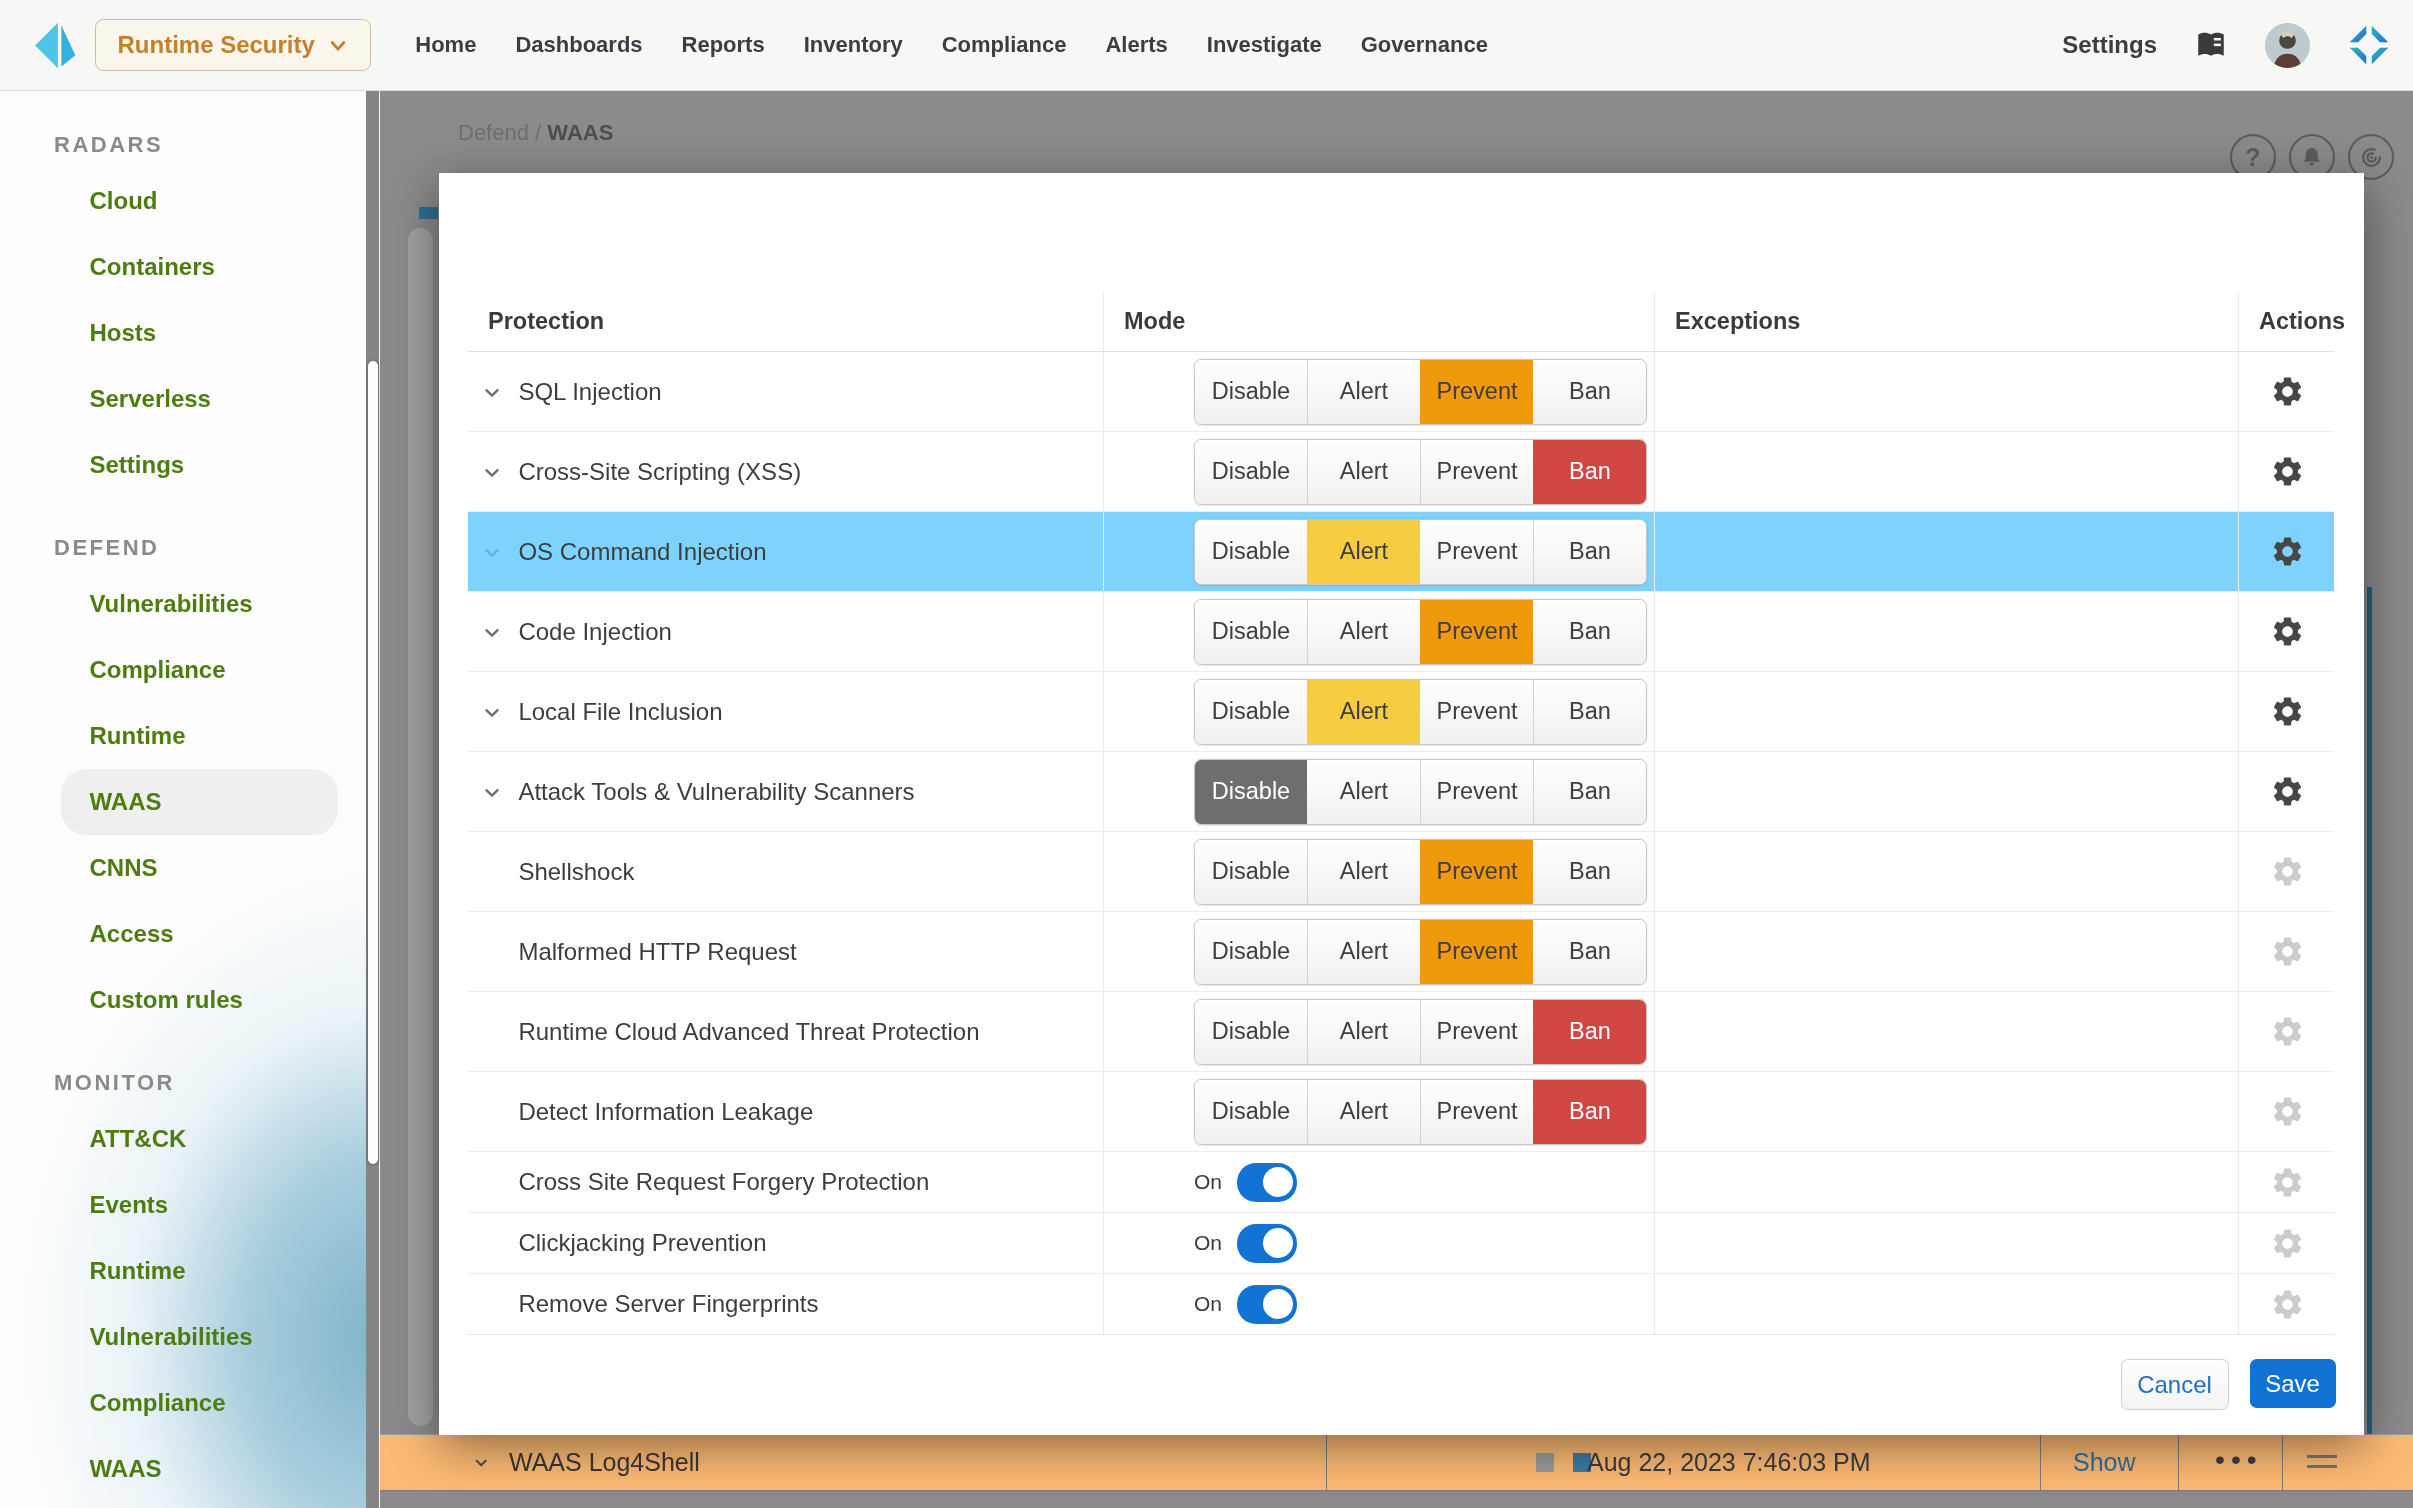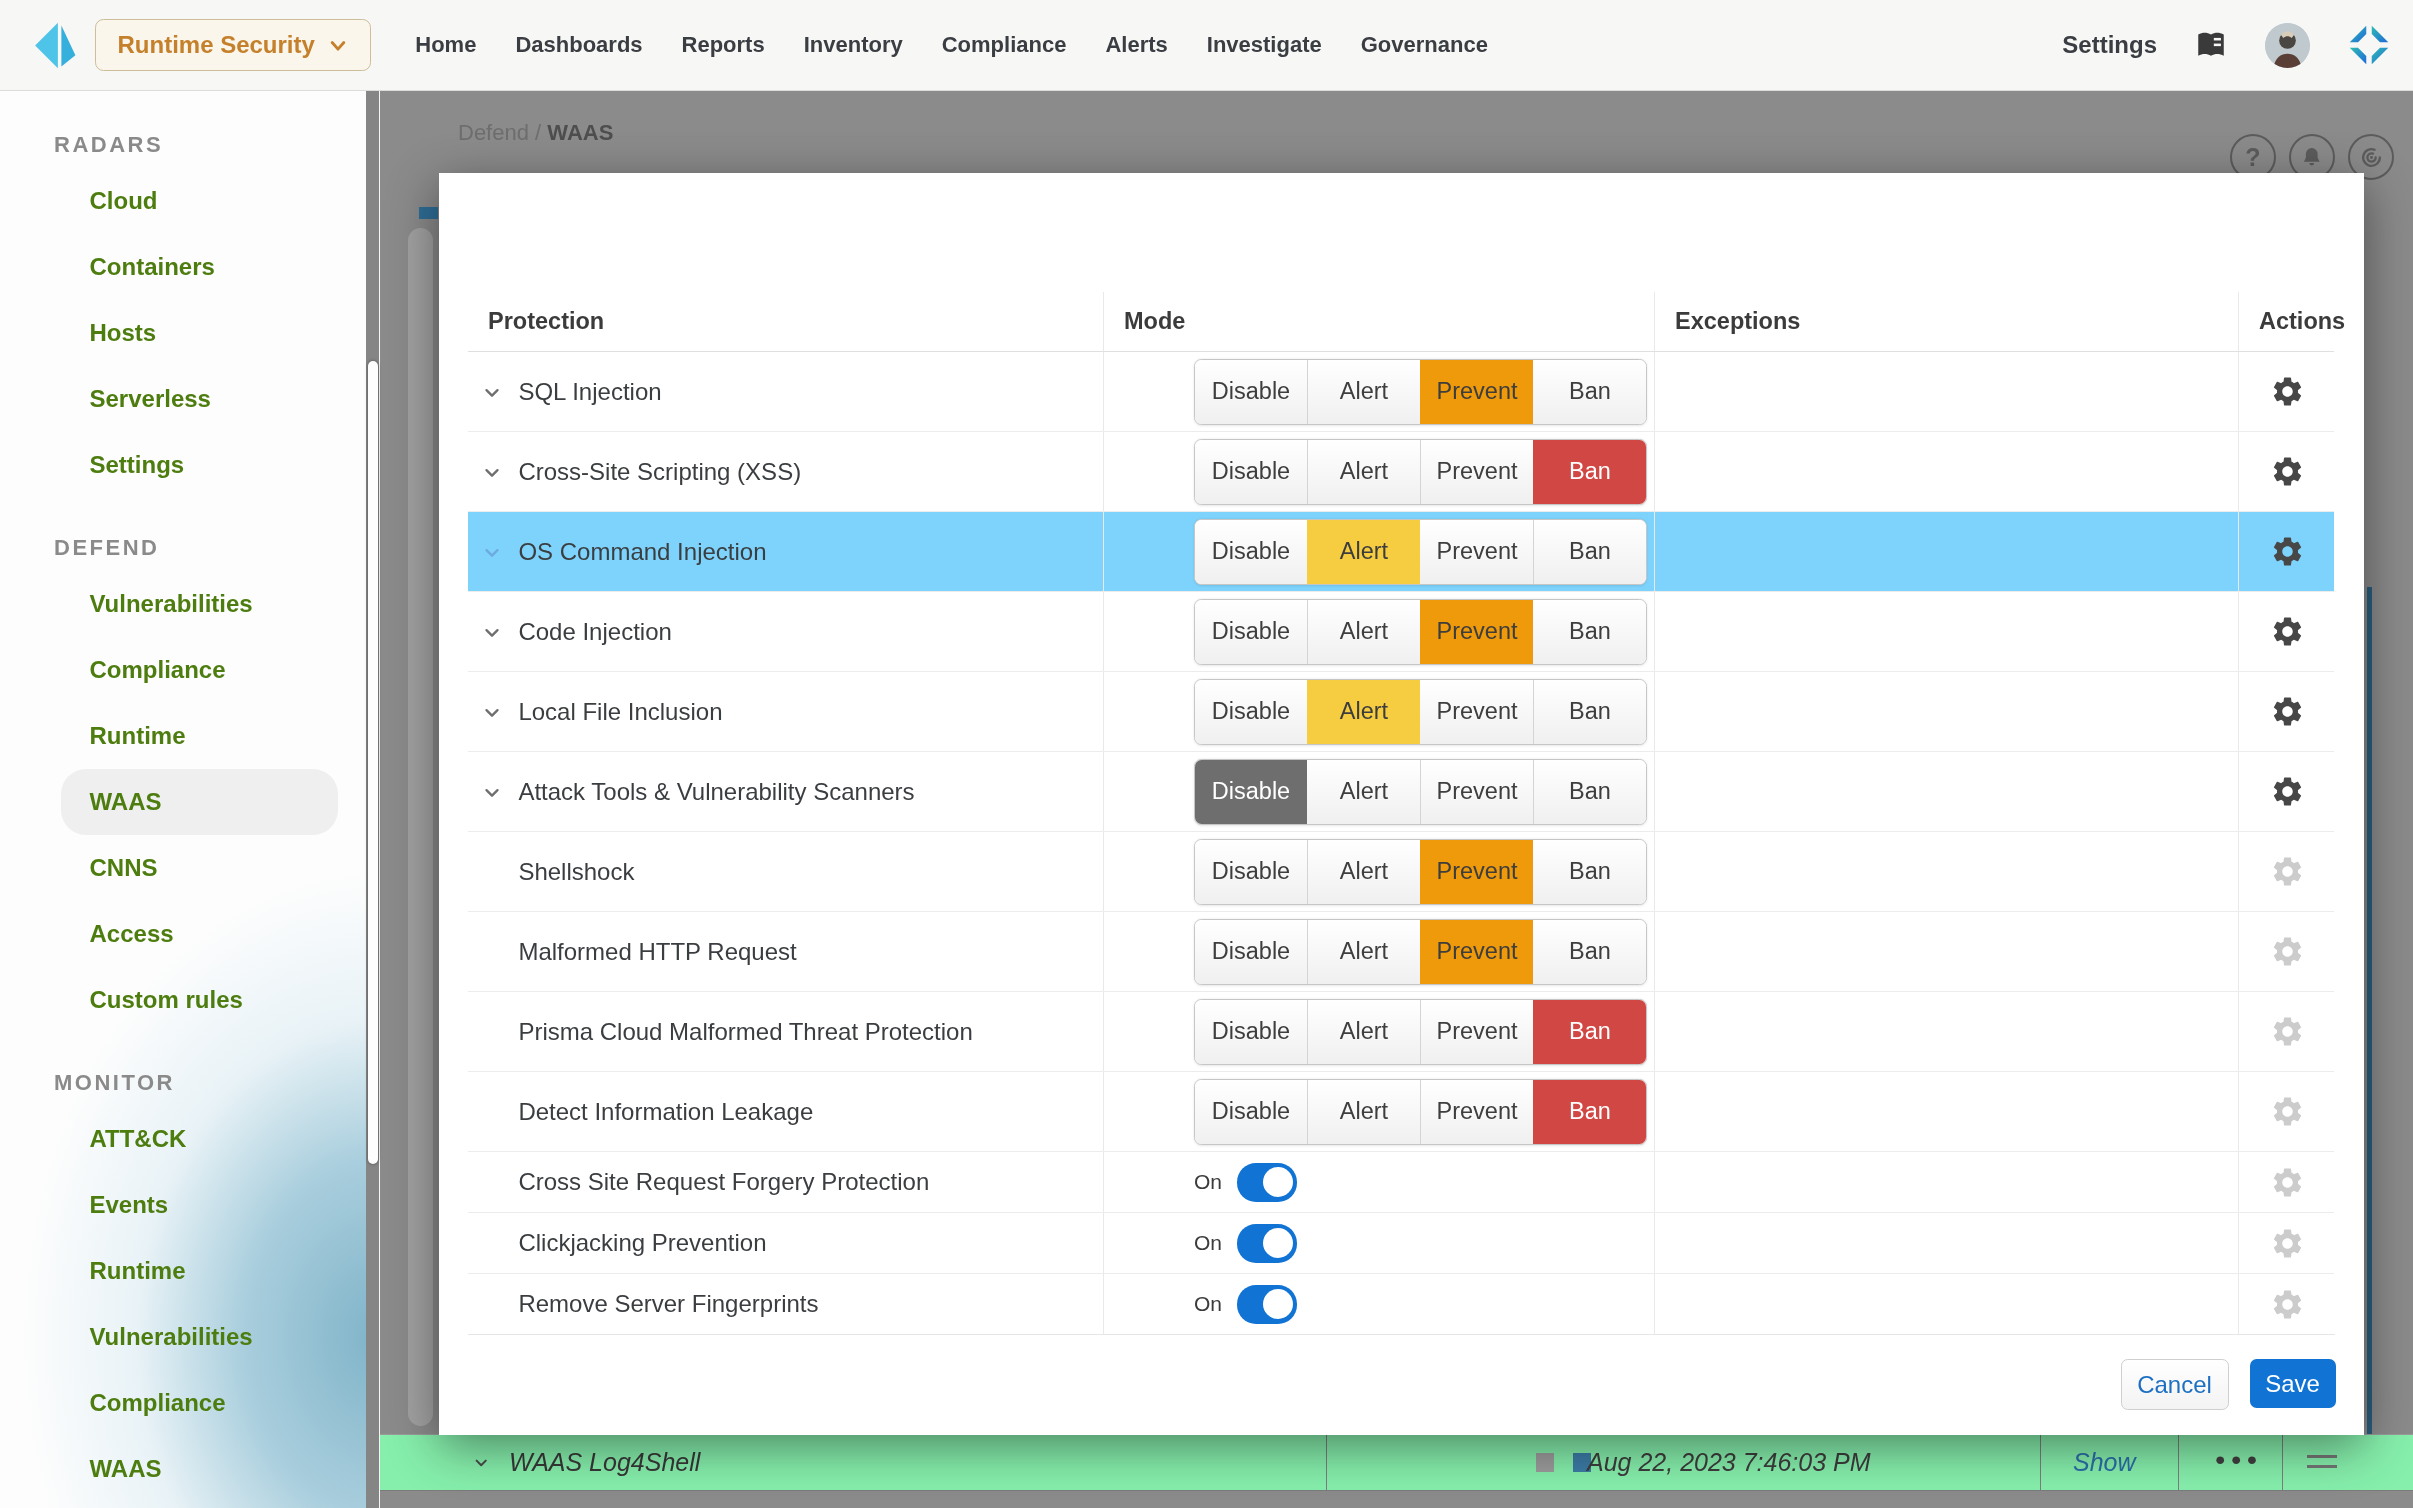--- a/index.html
+++ b/index.html
@@ -39,22 +39,22 @@
   #breadcrumb{position:absolute;left:78px;top:30px;font-size:22px;color:#6E6E6E;}
   #breadcrumb .crumb-current{color:#4E4E4E;font-weight:bold;}
   .dim-circle{position:absolute;top:44px;width:42px;height:42px;border:2.5px solid #5C5C5C;border-radius:50%;
     display:flex;align-items:center;justify-content:center;color:#5C5C5C;}
   .dim-circle.q{left:1850px;font-size:25px;font-weight:bold;}
   .dim-circle.b{left:1909px;}
   .dim-circle.r{left:1968px;}
   #hidden-tab-marker{position:absolute;left:39px;top:117px;width:19px;height:11.7px;background:#2F6E97;}
   #dim-scrollbar{position:absolute;left:28px;top:138px;width:25px;height:1198px;background:#A2A2A2;border-radius:12.6px;}
   #dim-blue-line{position:absolute;left:1987px;top:497px;width:5px;height:903px;background:#2B5F7F;}
-  #bg-row{position:absolute;left:0;right:0;top:1344px;height:55px;background:#86efac;
-    border-top:0.8px solid #9A9A9A;border-bottom:1.7px solid #7B7B7B;font-style:italic;}
+  #bg-row{position:absolute;left:0;right:0;top:1344px;height:55px;background:#fdba74;
+    border-top:0.8px solid #9A9A9A;border-bottom:1.7px solid #7B7B7B;}
   #bg-row .vline{position:absolute;top:0;bottom:0;width:0.8px;background:#7E7E7E;}
   #bg-row-label{position:absolute;left:90px;top:12.6px;font-size:25px;color:#383838;display:flex;gap:17px;align-items:center;}
   #bg-row-label .chev svg{stroke:#4A4A4A;}
   .bg-sq{position:absolute;top:18.4px;width:18.4px;height:18.4px;}
   #bg-sq-gray{left:1156px;background:#9C9C9C;}
   #bg-sq-blue{left:1193px;background:#3C7CA6;}
   #bg-timestamp{position:absolute;left:1207px;top:13.4px;font-size:25px;color:#3D3D3D;}
   #bg-show{position:absolute;left:1693px;top:13.4px;font-size:25px;color:#2B6FA8;cursor:pointer;}
   #bg-more{position:absolute;left:1835px;top:8.4px;font-size:28.5px;letter-spacing:5.9px;color:#3F3F3F;cursor:pointer;}
   #bg-menu{position:absolute;left:1927px;top:20px;width:30px;cursor:pointer;}
@@ -439,21 +439,21 @@
           <div class="cell c-exc"></div>
           <div class="cell c-act">
             <span class="gear off"><svg width="35" height="35" viewBox="0 0 24 24">
                 <path d="M19.14,12.94c0.04-0.3,0.06-0.61,0.06-0.94c0-0.32-0.02-0.64-0.07-0.94l2.03-1.58c0.18-0.14,0.23-0.41,0.12-0.61l-1.92-3.32c-0.12-0.22-0.37-0.29-0.59-0.22l-2.39,0.96c-0.5-0.38-1.03-0.7-1.62-0.94L14.4,2.81c-0.04-0.24-0.24-0.41-0.48-0.41h-3.84c-0.24,0-0.43,0.17-0.47,0.41L9.25,5.35C8.66,5.59,8.12,5.92,7.63,6.29L5.24,5.33c-0.22-0.08-0.47,0-0.59,0.22L2.74,8.87C2.62,9.08,2.66,9.34,2.86,9.48l2.03,1.58C4.84,11.36,4.8,11.69,4.8,12s0.02,0.64,0.07,0.94l-2.03,1.58c-0.18,0.14-0.23,0.41-0.12,0.61l1.92,3.32c0.12,0.22,0.37,0.29,0.59,0.22l2.39-0.96c0.5,0.38,1.03,0.7,1.62,0.94l0.36,2.54c0.05,0.24,0.24,0.41,0.48,0.41h3.84c0.24,0,0.44-0.17,0.47-0.41l0.36-2.54c0.59-0.24,1.13-0.56,1.62-0.94l2.39,0.96c0.22,0.08,0.47,0,0.59-0.22l1.92-3.32c0.12-0.22,0.07-0.47-0.12-0.61L19.14,12.94z M12,15.6c-1.98,0-3.6-1.62-3.6-3.6s1.62-3.6,3.6-3.6s3.6,1.62,3.6,3.6S13.98,15.6,12,15.6z"></path>
               </svg></span>
           </div>
         </div>
         <div class="t-row">
           <div class="cell c-prot">
             <span class="chev empty"></span>
-            <span class="plabel">Prisma Cloud Malformed Threat Protection</span>
+            <span class="plabel">Runtime Cloud Advanced Threat Protection</span>
           </div>
           <div class="cell c-mode">
             <div class="seg">
               <div class="seg-btn">Disable</div>
               <div class="seg-btn">Alert</div>
               <div class="seg-btn">Prevent</div>
               <div class="seg-btn sel sel-ban">Ban</div>
             </div>
           </div>
           <div class="cell c-exc"></div>

